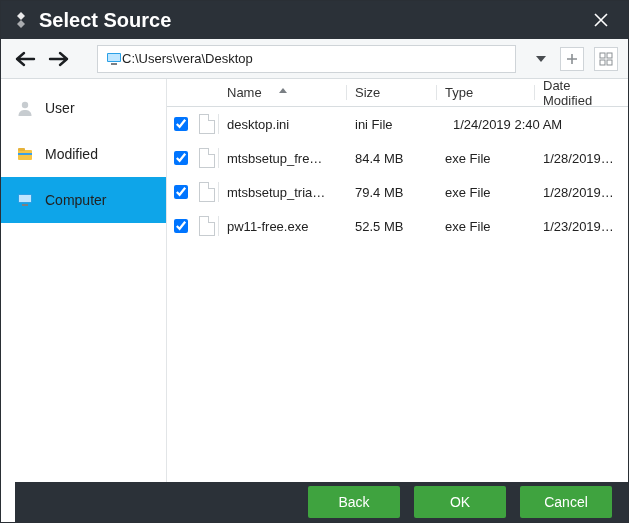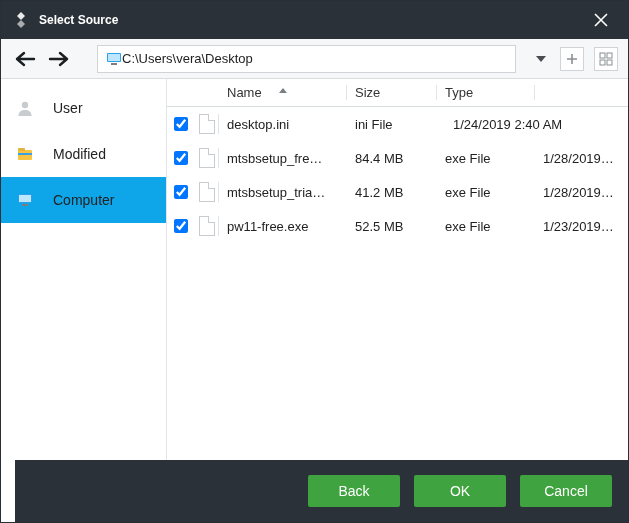--- a/index.html
+++ b/index.html
@@ -1,32 +1,32 @@
 <!DOCTYPE html>
 <html><head>
 <meta charset="utf-8">
 <style>
 * { box-sizing: border-box; margin: 0; padding: 0; font-family: "Segoe UI", Tahoma, sans-serif; }
 body { background: #eef1f2; width: 629px; height: 523px; overflow: hidden; }
 .window { width: 629px; height: 523px; display: flex; flex-direction: column; background: #fff; border: 1px solid #2a2f35; }
 .titlebar { height: 38px; background: #2b3138; color: #fff; display: flex; align-items: center; padding: 0 6px; }
 .app-icon { width: 20px; height: 20px; margin: 0 8px 0 4px; display:flex; align-items:center; justify-content:center;}
-.title-text { font-size: 12px; font-weight: 600; flex: 1; }
+.title-text { font-size: 20px; font-weight: 600; flex: 1; }
 .close-btn { width: 42px; height: 38px; display:flex; align-items:center; justify-content:center; cursor:pointer; }
 
 .toolbar { height: 40px; background: #f5f7f8; border-bottom: 1px solid #d8dde0; display:flex; align-items:center; padding: 0 10px; gap: 6px; }
 .nav-btn { width: 28px; height: 28px; display:flex; align-items:center; justify-content:center; cursor:pointer; border-radius:2px;}
 .path-box { flex:1; height:28px; border:1px solid #cfd4d8; background:#fff; display:flex; align-items:center; padding:0 8px; margin:0 10px 0 18px; font-size:13px; color:#222; }
 .path-box .monitor { width:16px; height:14px; display:inline-block; }
 .tool-icon { width:24px; height:24px; display:flex; align-items:center; justify-content:center; border:1px solid #cfd4d8; background:#fff; cursor:pointer; margin-left:4px;}
 .dropdown-arrow { width:18px; cursor:pointer; display:flex; justify-content:center;}
 
 .main { flex:1; display:flex; min-height:0; }
 .sidebar { width: 166px; background:#fff; border-right:1px solid #e2e5e7; padding-top:6px;}
-.side-item { height:46px; display:flex; align-items:center; gap:18px; padding:0 14px; font-size:14px; color:#222; cursor:pointer;}
+.side-item { height:46px; display:flex; align-items:center; gap:10px; padding:0 14px; font-size:14px; color:#222; cursor:pointer;}
 .side-item.selected { background:#0ea5e9; }
 .side-icon { width:20px; height:20px; display:flex; align-items:center; justify-content:center;}
 
 .filepane { flex:1; display:flex; flex-direction:column; min-width:0; }
 .headers { height:28px; border-bottom:1px solid #d8dde0; display:flex; align-items:center; font-size:13px; color:#333; background:#fff; user-select:none;}
 .hcell { display:flex; align-items:center; padding:0 8px; border-right:1px solid #e2e5e7; position:relative; cursor:pointer;}
 .hcell.sort::after { content:""; position:absolute; top:3px; left:50%; transform:translateX(-50%); width:0; height:0; border-left:4px solid transparent; border-right:4px solid transparent; border-bottom:5px solid #7a7f84;}
 .col-check { width:28px; border-right:none;}
 .col-icon { width:24px; border-right:1px solid #e2e5e7; padding:0;}
 .col-name { width:128px; } 
@@ -36,21 +36,21 @@
 
 .rows { flex:1; overflow:auto; }
 .row { height:34px; display:flex; align-items:center; font-size:13px; color:#222; padding-right:4px;}
 .row .cell { padding:0 8px; overflow:hidden; white-space:nowrap; text-overflow:ellipsis;}
 .row .col-check { display:flex; justify-content:center; padding:0;}
 .row .col-icon { display:flex; justify-content:center; padding:0;}
 .file-ic { width:16px; height:20px; border:1px solid #c7ccd0; background:#fff; position:relative;}
 .file-ic::before { content:""; position:absolute; top:-1px; right:-1px; width:6px; height:6px; background:#fff; border-left:1px solid #c7ccd0; border-bottom:1px solid #c7ccd0;}
 input[type=checkbox]{ width:14px; height:14px; cursor:pointer;}
 
-.footer { height:62px; background:#2b3138; display:flex; align-items:center; justify-content:flex-end; padding:0 16px; gap:14px;margin-left:14px;}
+.footer { height:40px; background:#2b3138; display:flex; align-items:center; justify-content:flex-end; padding:0 16px; gap:14px;margin-left:14px;}
 .btn { min-width:92px; height:32px; background:#3fa33f; color:#fff; border:none; font-size:14px; cursor:pointer; border-radius:2px;}
 
 svg { display:block; }
 </style>
 </head>
 <body>
 
 <div class="window">
 
   <div class="titlebar">
@@ -144,20 +144,21 @@
       </div>
     </div>
 
     <div class="filepane">
       <div class="headers">
         <div class="hcell col-check"></div>
         <div class="hcell col-icon"></div>
         <div class="hcell col-name sort">Name</div>
         <div class="hcell col-size">Size</div>
         <div class="hcell col-type">Type</div>
+        <div class="hcell col-date">Date Modified</div>
       </div>
       <div class="rows" id="rows">
           <div class="row">
             <div class="cell col-check">
               <input type="checkbox" checked="" style="">
             </div>
             <div class="cell col-icon">
               <div class="file-ic"></div>
             </div>
             <div class="cell col-name">desktop.ini</div>
@@ -177,21 +178,21 @@
             <div class="cell col-date">1/28/2019 1:39 AM</div>
           </div>
           <div class="row">
             <div class="cell col-check">
               <input type="checkbox" checked="" style="">
             </div>
             <div class="cell col-icon">
               <div class="file-ic"></div>
             </div>
             <div class="cell col-name">mtsbsetup_tria…</div>
-            <div class="cell col-size">41.2 MB</div>
+            <div class="cell col-size">79.4 MB</div>
             <div class="cell col-type">exe File</div>
             <div class="cell col-date">1/28/2019 1:55 AM</div>
           </div>
           <div class="row">
             <div class="cell col-check">
               <input type="checkbox" checked="" style="">
             </div>
             <div class="cell col-icon">
               <div class="file-ic"></div>
             </div>

